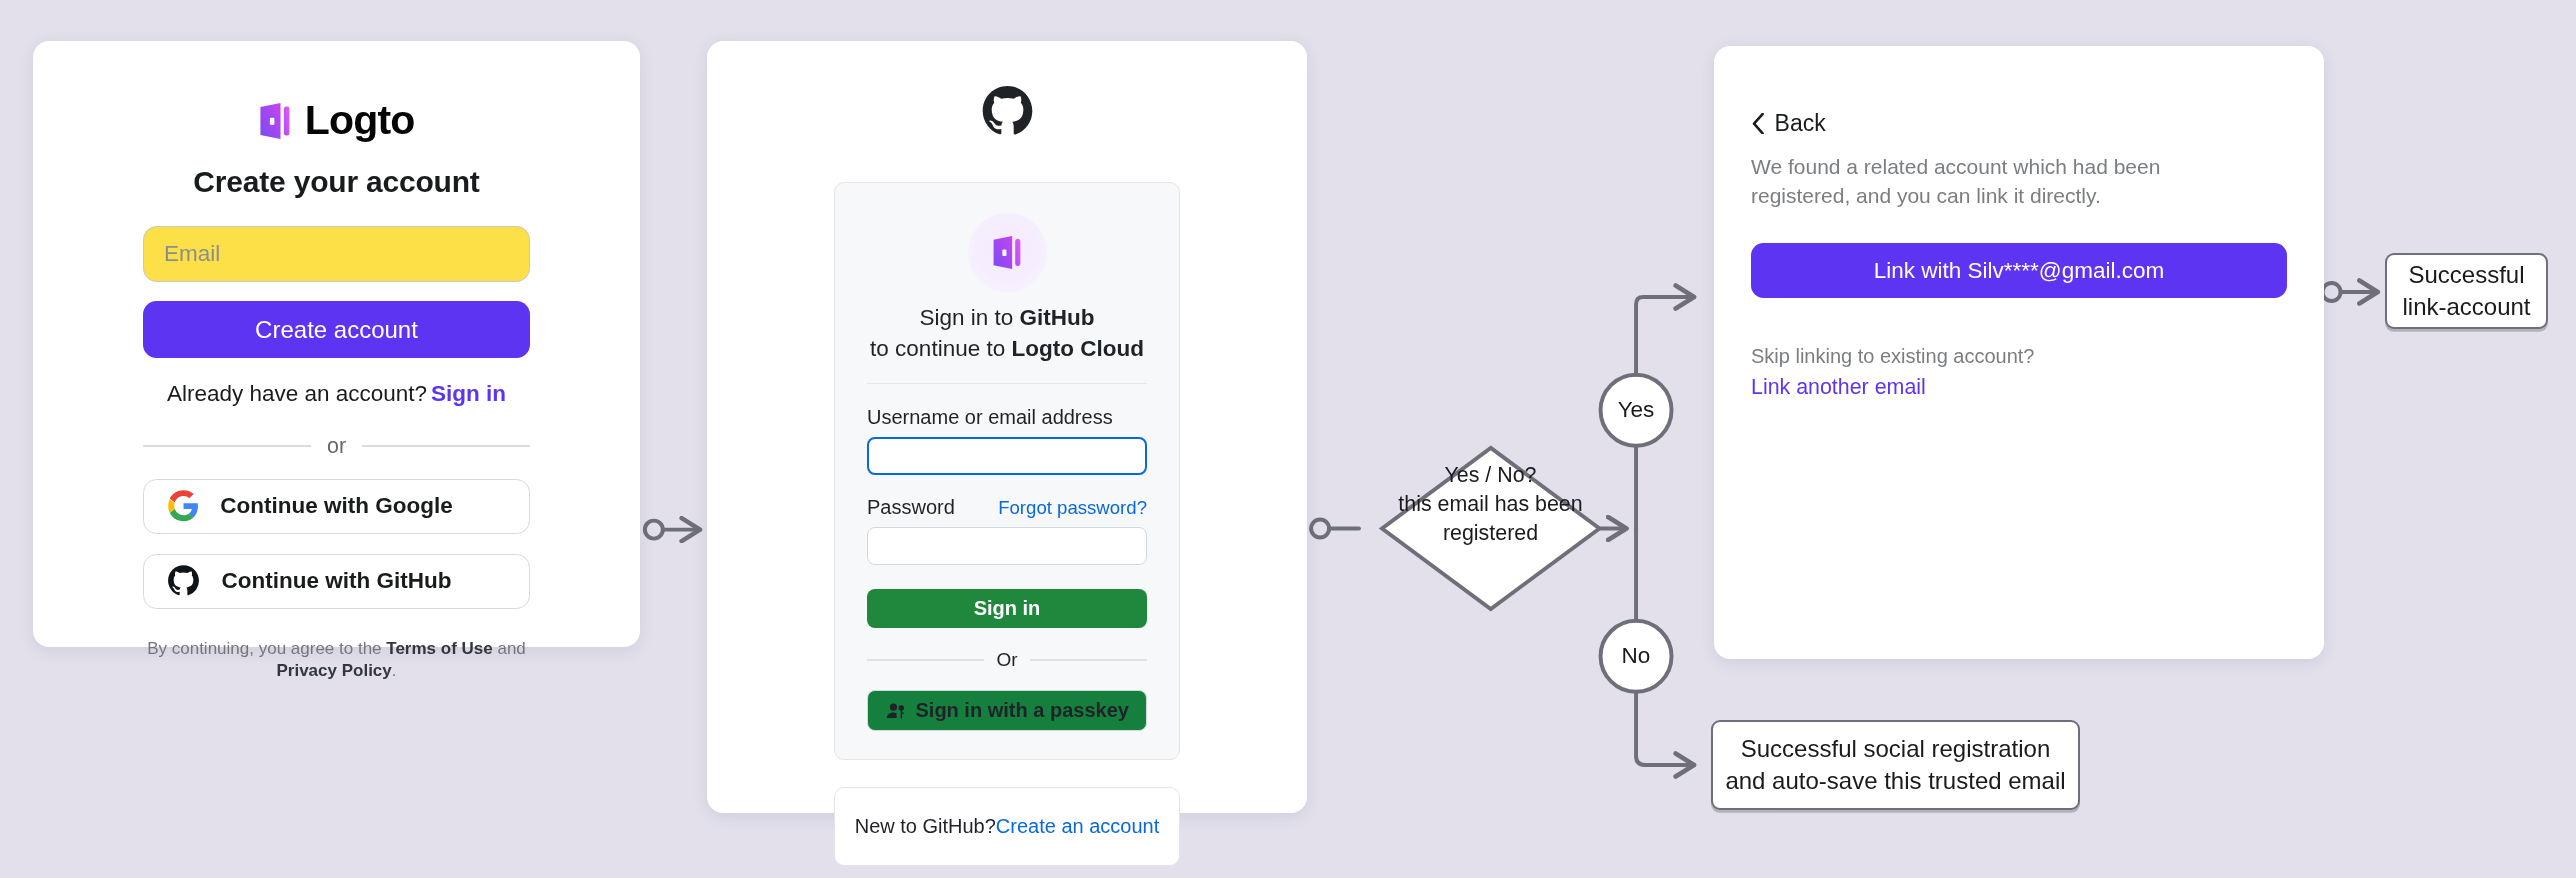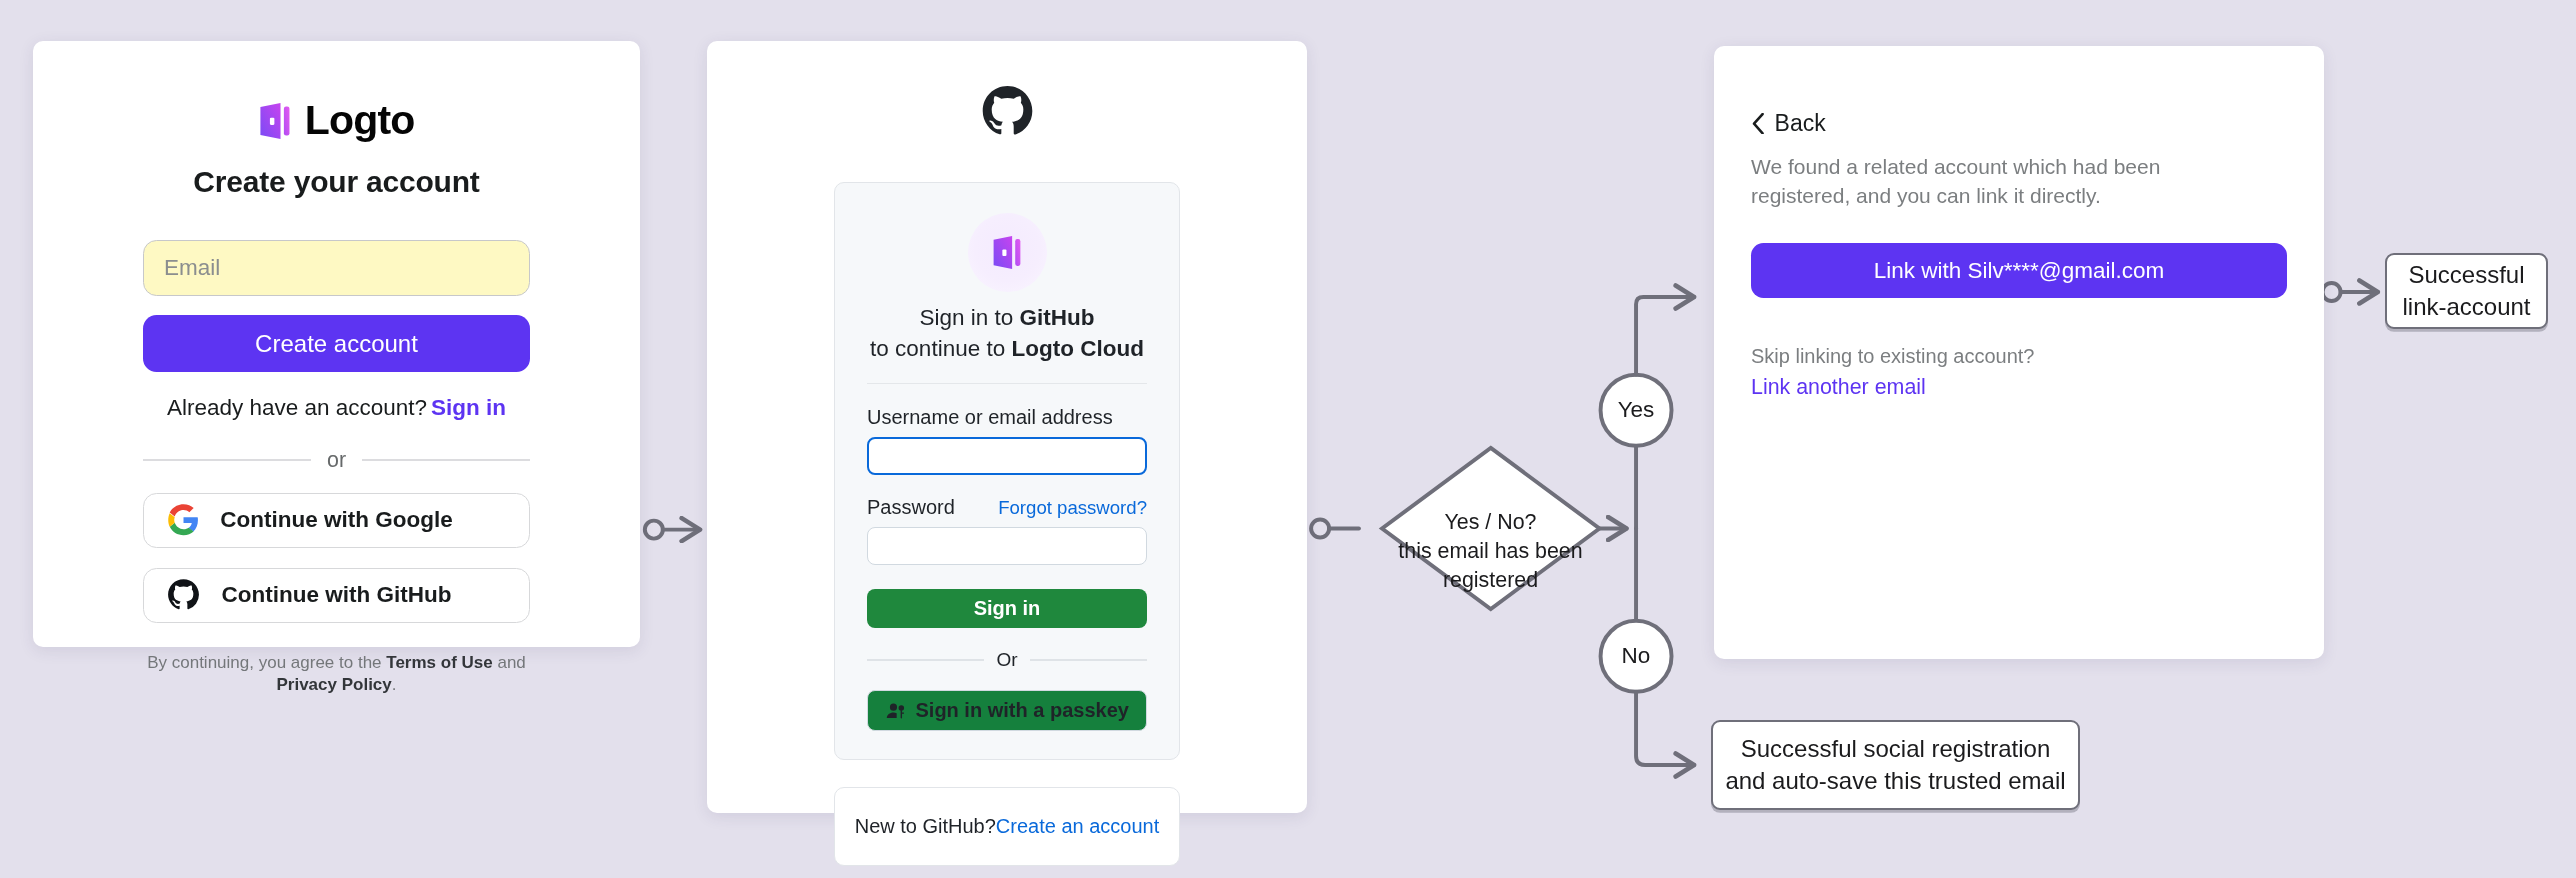--- a/index.html
+++ b/index.html
@@ -17,21 +17,21 @@
     position: relative;
     width: 2576px;
     height: 879px;
     background: #e3e0ec;
   }
 
   
   .card {
     position: absolute;
     background: #ffffff;
-    border-radius: 10px;
+    border-radius: 16px;
     box-shadow: 0 3.4px 14.6px rgba(60, 50, 95, 0.10);
   }
 
   
   #card-signup {
     left: 33px; top: 41px; width: 607px; height: 606px;
     padding: 0 110px;
   }
   .logo-row {
     display: flex; align-items: center; justify-content: center;
@@ -48,25 +48,25 @@
   }
   .card-title {
     margin-top: 24px;
     text-align: center;
     font-size: 30px;
     font-weight: 700;
     color: #191c1d;
     letter-spacing: -0.2px;
   }
   .email-field {
-    margin-top: 41px;
+    margin-top: 27px;
     width: 100%; height: 56px;
     border: 1.1px solid #c7c8ca;
     border-radius: 13.5px;
-    background: #fef9c3;
+    background: #fde047;
     display: flex; align-items: center;
     padding: 0 20px;
     font-size: 22.5px;
     color: #747778;
     font-family: "Liberation Sans", sans-serif;
     outline: none;
   }
   .email-field::placeholder { color: #8b8e8f; }
   .primary-btn {
     margin-top: 19px;
@@ -251,21 +251,21 @@
   #flow { position: absolute; left: 0; top: 0; width: 2576px; height: 879px;
           pointer-events: none; }
   .flow-txt {
     position: absolute;
     text-align: center;
     font-size: 21.4px;
     color: #1b1b1d;
     line-height: 1.36;
     white-space: pre-line;
   }
-  #diamond-label { left: 1372px; top: 508px; width: 237px; }
+  #diamond-label { left: 1372px; top: 461px; width: 237px; }
   #yes-label { left: 1602px; top: 395px; width: 68px; font-size: 22.5px; }
   #no-label  { left: 1602px; top: 641px; width: 68px; font-size: 22.5px; }
 
   .term-box {
     position: absolute;
     background: #fff;
     border: 2.3px solid #6f6f7a;
     border-radius: 9px;
     display: flex; align-items: center; justify-content: center;
     text-align: center;

